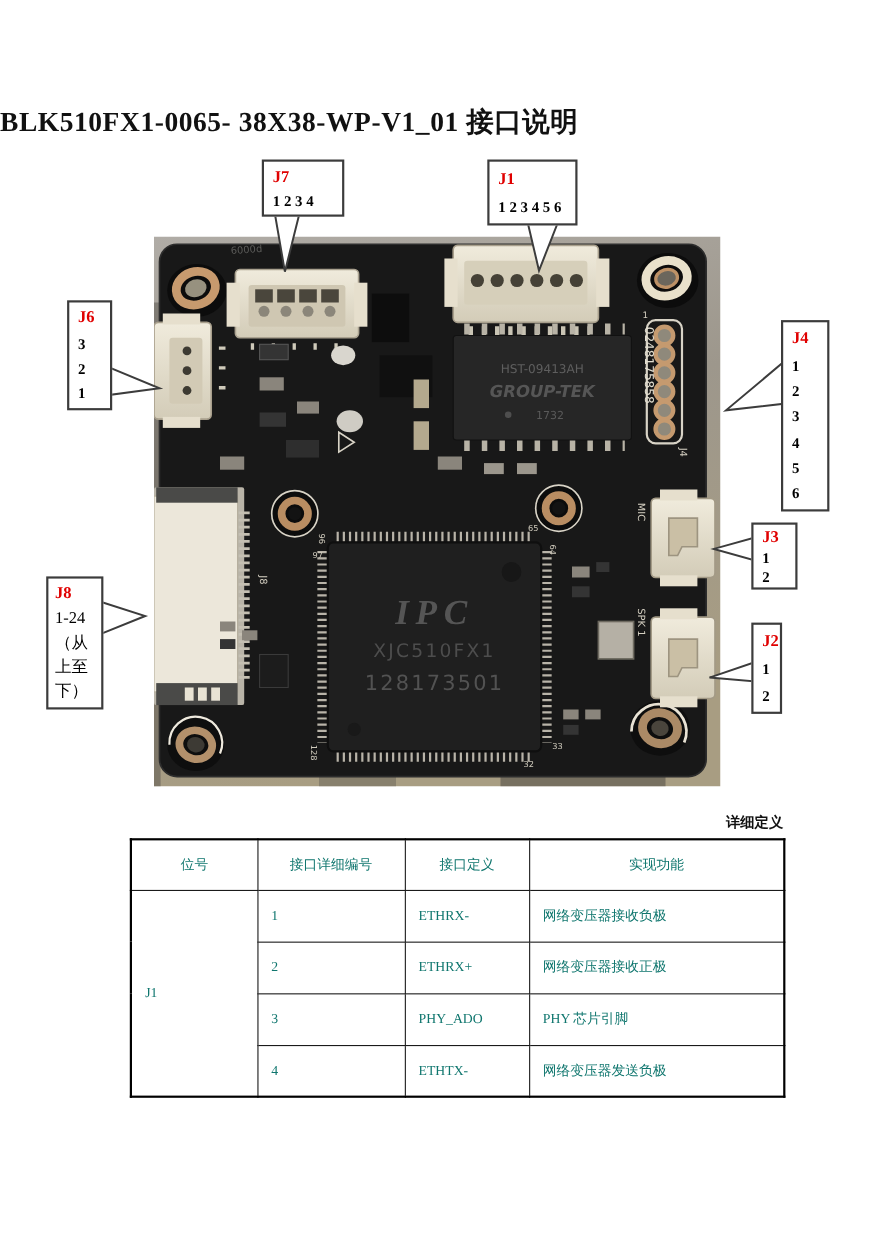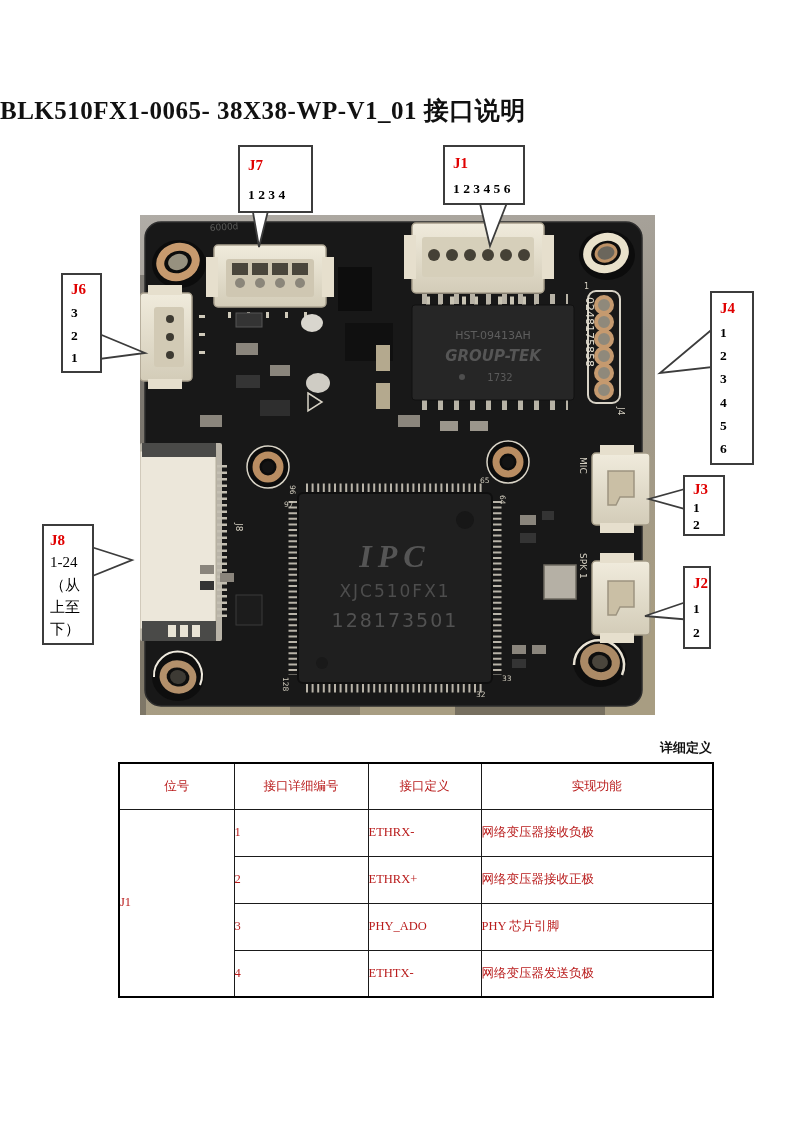--- a/index.html
+++ b/index.html
@@ -19,21 +19,21 @@
            justify-content:space-around;}
   .callout .cl{color:#e00000;font-weight:bold;font-size:15px;line-height:1.25;}
   .callout .cp{color:#000;font-weight:bold;font-size:13.5px;line-height:1.3;}
   .callout .cz{color:#000;font-weight:normal;font-size:15px;line-height:1.25;}
   
   .tbl-caption{position:absolute;left:118px;top:739px;width:594px;text-align:right;
                font-size:13px;font-weight:bold;z-index:2;}
   table.def{position:absolute;left:118px;top:762px;width:594px;height:234px;
             border-collapse:collapse;table-layout:fixed;font-size:12.5px;z-index:2;}
   table.def td,table.def th{border:1px solid #1a1a1a;vertical-align:middle;
-            font-weight:normal;padding:0;color:#b91c1c;}
+            font-weight:normal;padding:12px;color:#0f766e;}
   table.def{border:2px solid #000;}
   .svgtext{font-family:"DejaVu Sans",sans-serif;}
 </style>
 </head>
 <body>
 
 <div id="page">
 
   <div class="title">BLK510FX1-0065- 38X38-WP-V1_01 接口说明</div>
 
@@ -242,21 +242,21 @@
   <svg class="tails">
     <polygon points="250,195 272,195 259,247" fill="#ffffff" stroke="#3c3c3c" stroke-width="1.8"></polygon>
     <polygon points="478,195 510,195 490,246" fill="#ffffff" stroke="#3c3c3c" stroke-width="1.8"></polygon>
     <polygon points="92,331 145,353 92,360" fill="#ffffff" stroke="#3c3c3c" stroke-width="1.8"></polygon>
     <polygon points="722,321 660,373 722,366" fill="#ffffff" stroke="#3c3c3c" stroke-width="1.8"></polygon>
     <polygon points="692,487 649,499 692,511" fill="#ffffff" stroke="#3c3c3c" stroke-width="1.8"></polygon>
     <polygon points="692,600 645,616 692,620" fill="#ffffff" stroke="#3c3c3c" stroke-width="1.8"></polygon>
     <polygon points="85,545 132,560 85,579" fill="#ffffff" stroke="#3c3c3c" stroke-width="1.8"></polygon>
   </svg>
 
-  <div class="callout" style="left:238px;top:145px;width:75px;height:68px;">
+  <div class="callout" style="left:238px;top:145px;width:75px;height:52px;">
     <div class="cl">J7</div>
     <div class="cp">1 2 3 4</div>
   </div>
 
   <div class="callout" style="left:443px;top:145px;width:82px;height:60px;">
     <div class="cl">J1</div>
     <div class="cp">1 2 3 4 5 6</div>
   </div>
 
   <div class="callout" style="left:61px;top:273px;width:41px;height:100px;">

